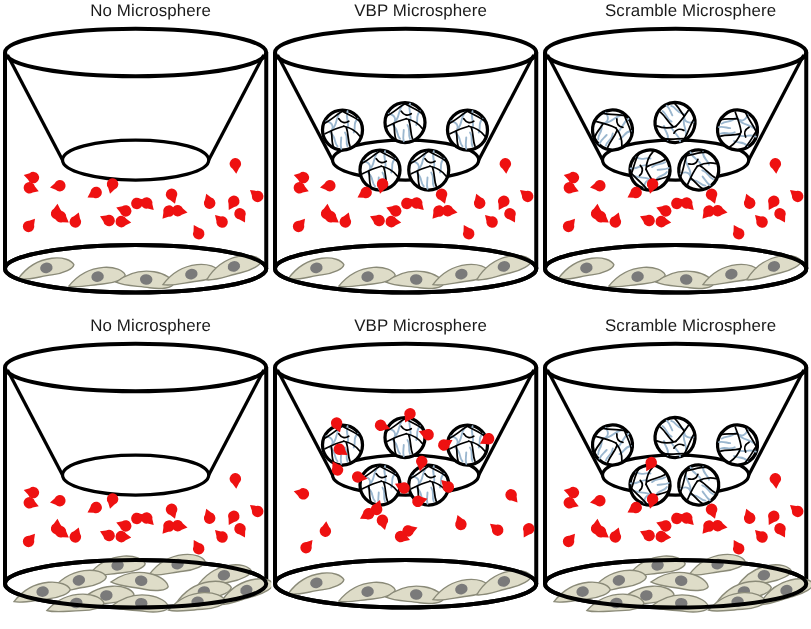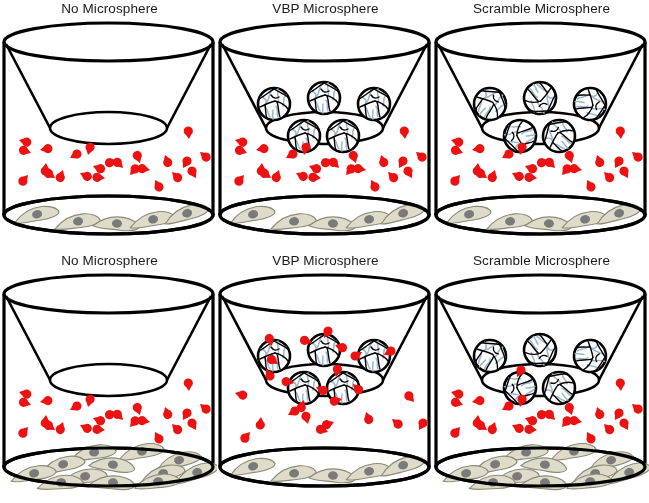--- a/index.html
+++ b/index.html
@@ -11,21 +11,21 @@
   }
   #figure{position:relative;width:649px;height:503px;}
   .row{position:absolute;left:0;width:649px;height:251px;}
   .row-top{top:0;}
   .row-bottom{top:252px;}
   .panel{position:absolute;top:0;width:217px;height:251px;}
   .p0{left:0;}
   .p1{left:216px;}
   .p2{left:432px;text-decoration:underline;}
   .panel-title{
-    position:absolute;top:0;left:1px;width:217px;
+    position:absolute;top:0;left:12px;width:217px;
     text-align:center;
     font-size:13.5px;
     color:#1a1a1a;
     line-height:17px;
     letter-spacing:0.1px;
     white-space:nowrap;
   }
   .panel svg{position:absolute;left:0;top:0;display:block;}
 </style>
 </head>

